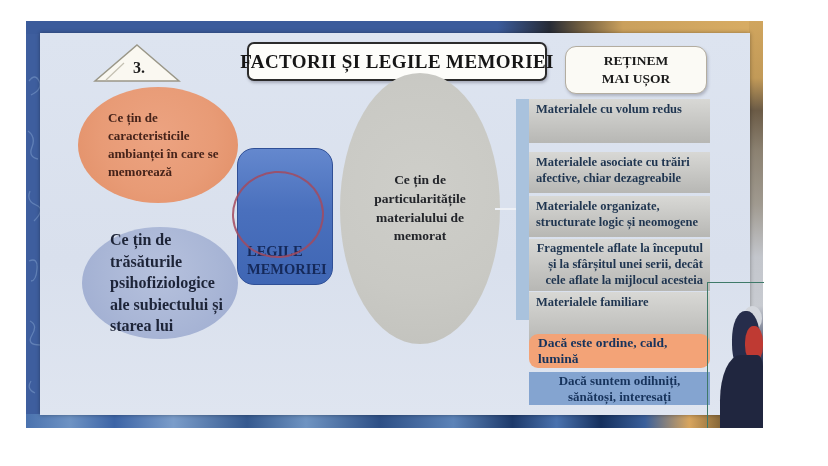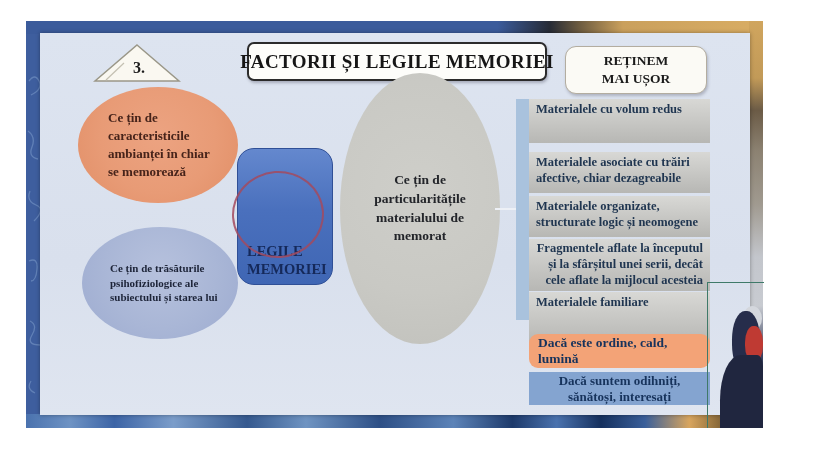--- a/index.html
+++ b/index.html
@@ -40,21 +40,21 @@
     box-shadow:1px 2px 3px rgba(70,70,90,.3); }
   .badge-box span { font-size:13.5px; font-weight:700; color:#1b1b1b; line-height:1.3; }
 
   
   .ellipse { position:absolute; border-radius:50%; display:flex; align-items:center; }
   .el-orange { left:38px; top:54px; width:160px; height:116px;
     background:radial-gradient(circle at 50% 42%, #eca381 0%, #e89b76 55%, #e18e66 100%); }
   .el-orange .el-text { padding-left:30px; font-size:13px; font-weight:700; color:#46231a; line-height:1.38; width:145px; }
   .el-blue { left:42px; top:194px; width:156px; height:112px;
     background:radial-gradient(circle at 50% 40%, #b6c1dd 0%, #a9b6d6 55%, #9dabd0 100%); }
-  .el-blue .el-text { padding-left:28px; font-size:11px; font-weight:700; color:#1d2438; line-height:1.34; width:150px; }
+  .el-blue .el-text { padding-left:28px; font-size:16px; font-weight:700; color:#1d2438; line-height:1.34; width:150px; }
   .el-gray { left:300px; top:40px; width:160px; height:271px;
     background:radial-gradient(circle at 50% 42%, #cecec9 0%, #c9c9c4 60%, #c2c2bd 100%);
     justify-content:center; }
   .el-gray .el-text { font-size:13.5px; font-weight:700; color:#23252a; line-height:1.38; text-align:center; width:132px; margin:0 auto; }
 
   
   .center-box { position:absolute; left:197px; top:115px; width:96px; height:137px;
     border-radius:17px; background:linear-gradient(180deg,#6488ce 0%,#4a70bd 45%,#3f66b4 100%);
     border:1px solid #2f4f96; }
   .center-box .cb-text { position:absolute; left:9px; top:93px; width:86px;
@@ -121,21 +121,21 @@
     <div class="title-box">
       <span>FACTORII ȘI LEGILE MEMORIEI</span>
     </div>
 
     <div class="badge-box">
       <span>REȚINEM</span>
       <span>MAI UȘOR</span>
     </div>
 
     <div class="ellipse el-orange">
-      <div class="el-text">Ce țin de caracteristicile ambianței în chiar se memorează</div>
+      <div class="el-text">Ce țin de caracteristicile ambianței în care se memorează</div>
     </div>
 
     <div class="ellipse el-blue">
       <div class="el-text">Ce țin de trăsăturile psihofiziologice ale subiectului și starea lui</div>
     </div>
 
     <div class="center-box">
       <div class="cb-text">LEGILE MEMORIEI</div>
     </div>
     <div class="red-ellipse"></div>

